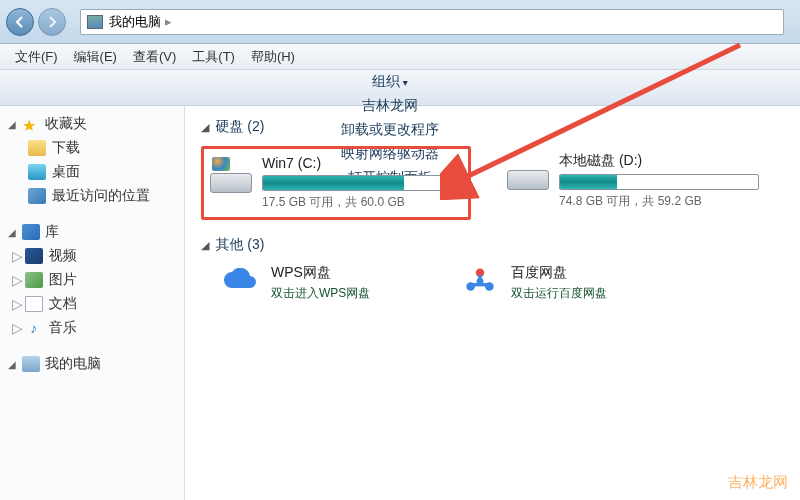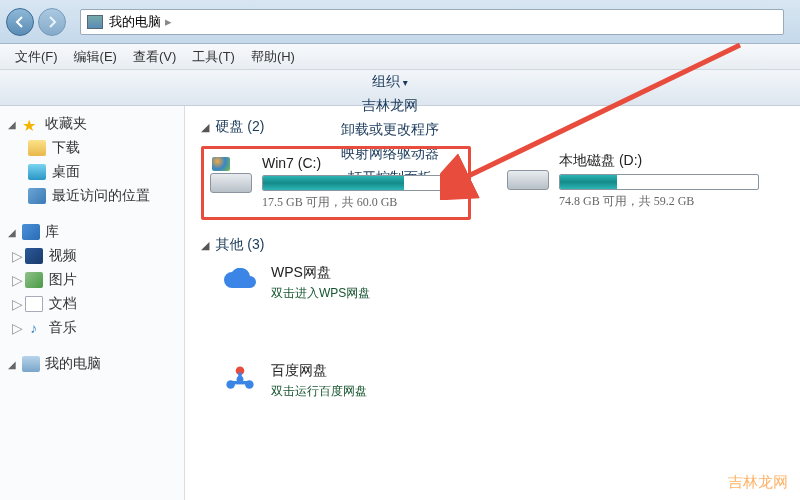--- a/index.html
+++ b/index.html
@@ -51,23 +51,23 @@
     
     .drive { display: flex; align-items: flex-start; padding: 6px; width: 270px; }
     .drive.highlighted { border: 3px solid #e74c3c; border-radius: 2px; }
     .drive-icon { width: 42px; height: 38px; margin-right: 10px; position: relative; }
     .drive-icon .disk-body { width: 42px; height: 20px; background: linear-gradient(to bottom, #e8ecef, #b8c0c8); border: 1px solid #8a95a0; border-radius: 3px; position: absolute; bottom: 0; }
     .drive-icon .disk-flag { width: 18px; height: 14px; position: absolute; top: 2px; left: 2px; background: radial-gradient(circle at 30% 30%, #f4a940, #3a85c5, #7ac040); border-radius: 2px; }
     .drive-info { flex: 1; }
     .drive-name { font-size: 14px; color: #222; margin-bottom: 4px; }
     .usage-bar { width: 200px; height: 16px; background: #fff; border: 1px solid #8a95a0; border-radius: 2px; overflow: hidden; margin-bottom: 3px; }
     .usage-fill { height: 100%; background: linear-gradient(to bottom, #2db5b5, #148a8a, #2db5b5); }
-    .drive-stats { font-size: 12px; color: #666; font-family: Liberation Serif, serif; }
-    
-    .other-row { display: flex; gap: 60px; margin-left: 18px; flex-direction: column; }
+    .drive-stats { font-size: 12px; color: #666; }
+    
+    .other-row { display: flex; margin-left: 18px; }
     .cloud-item { display: flex; align-items: center; width: 240px; }
     .cloud-icon { width: 42px; height: 38px; margin-right: 10px; display: flex; align-items: center; justify-content: center; font-size: 28px; }
     .wps-cloud { color: #3a85e5; }
     .baidu-cloud svg { width: 34px; height: 34px; }
     .cloud-info .cloud-name { font-size: 14px; color: #222; margin-bottom: 3px; }
     .cloud-info .cloud-desc { font-size: 12px; color: #14532d; }
     
     
     .red-arrow { position: absolute; top: 40px; left: 440px; pointer-events: none; }
     

